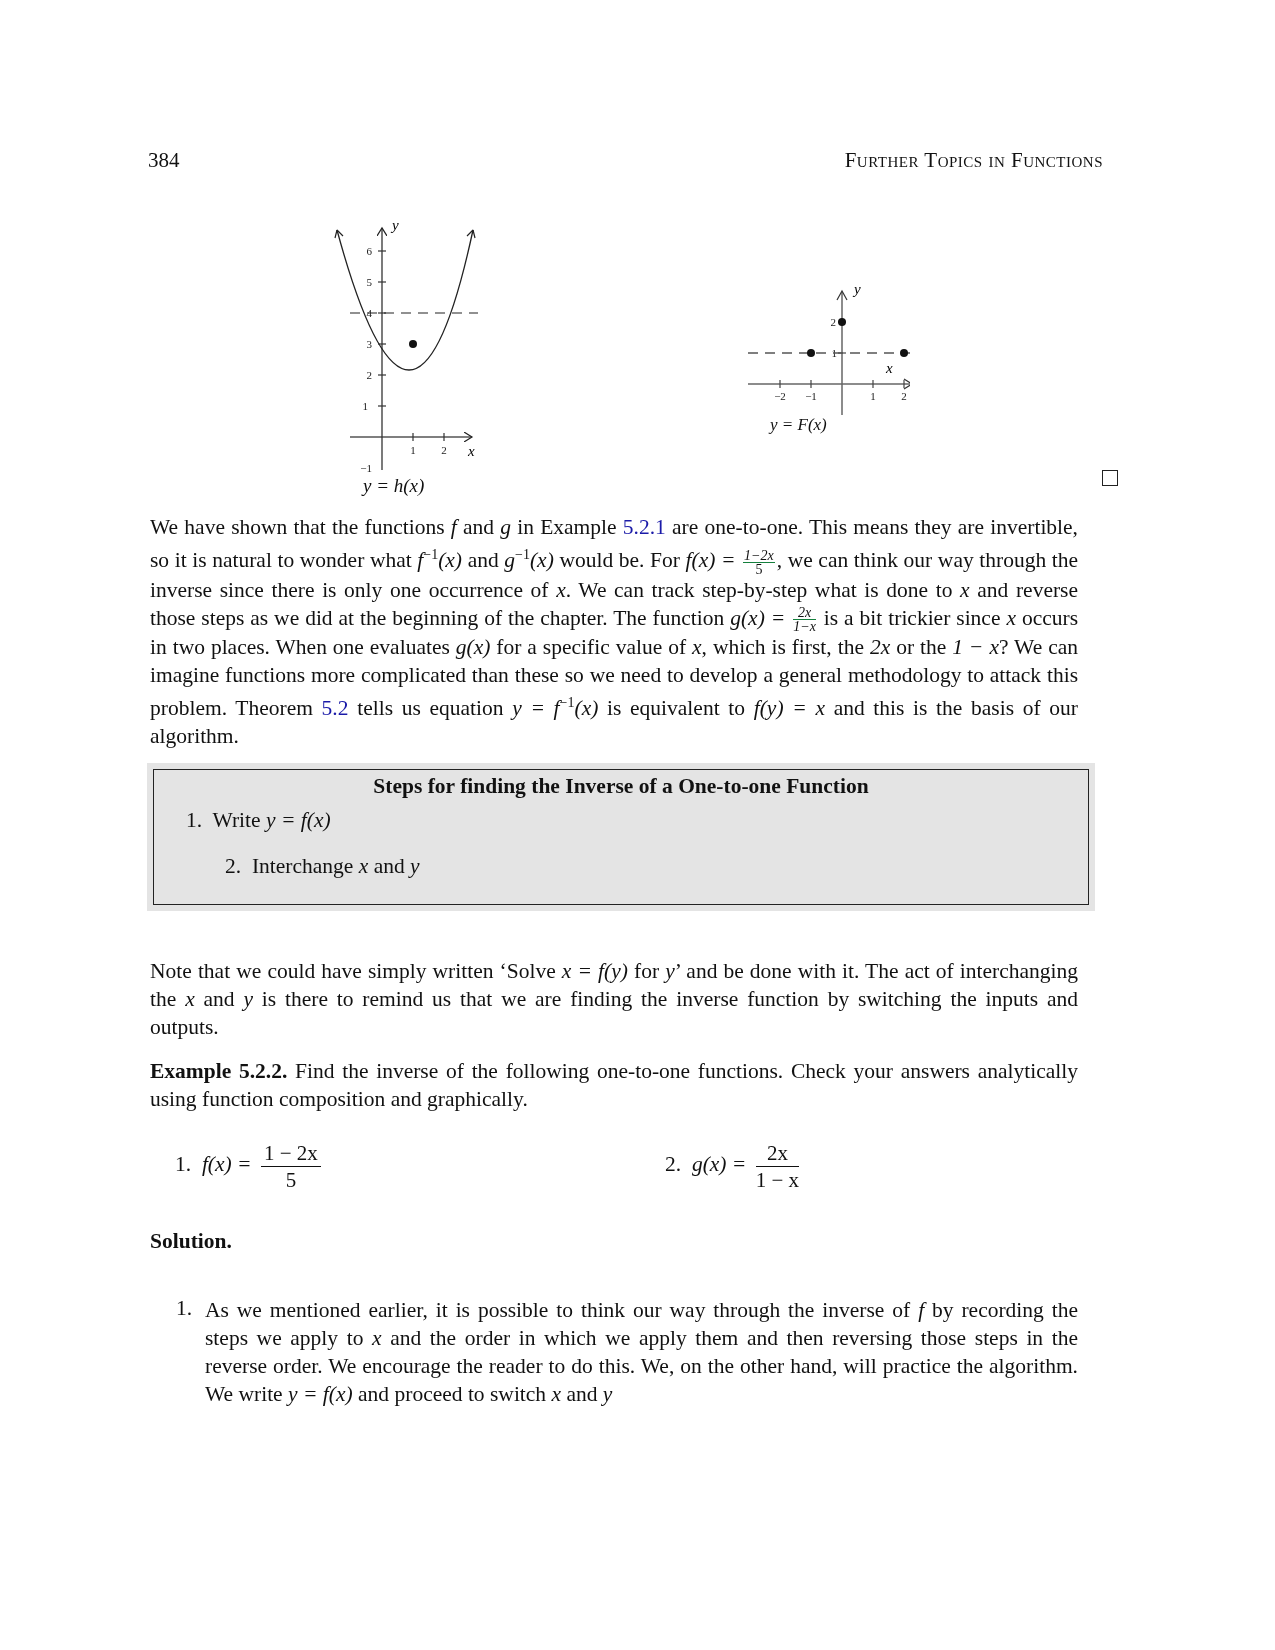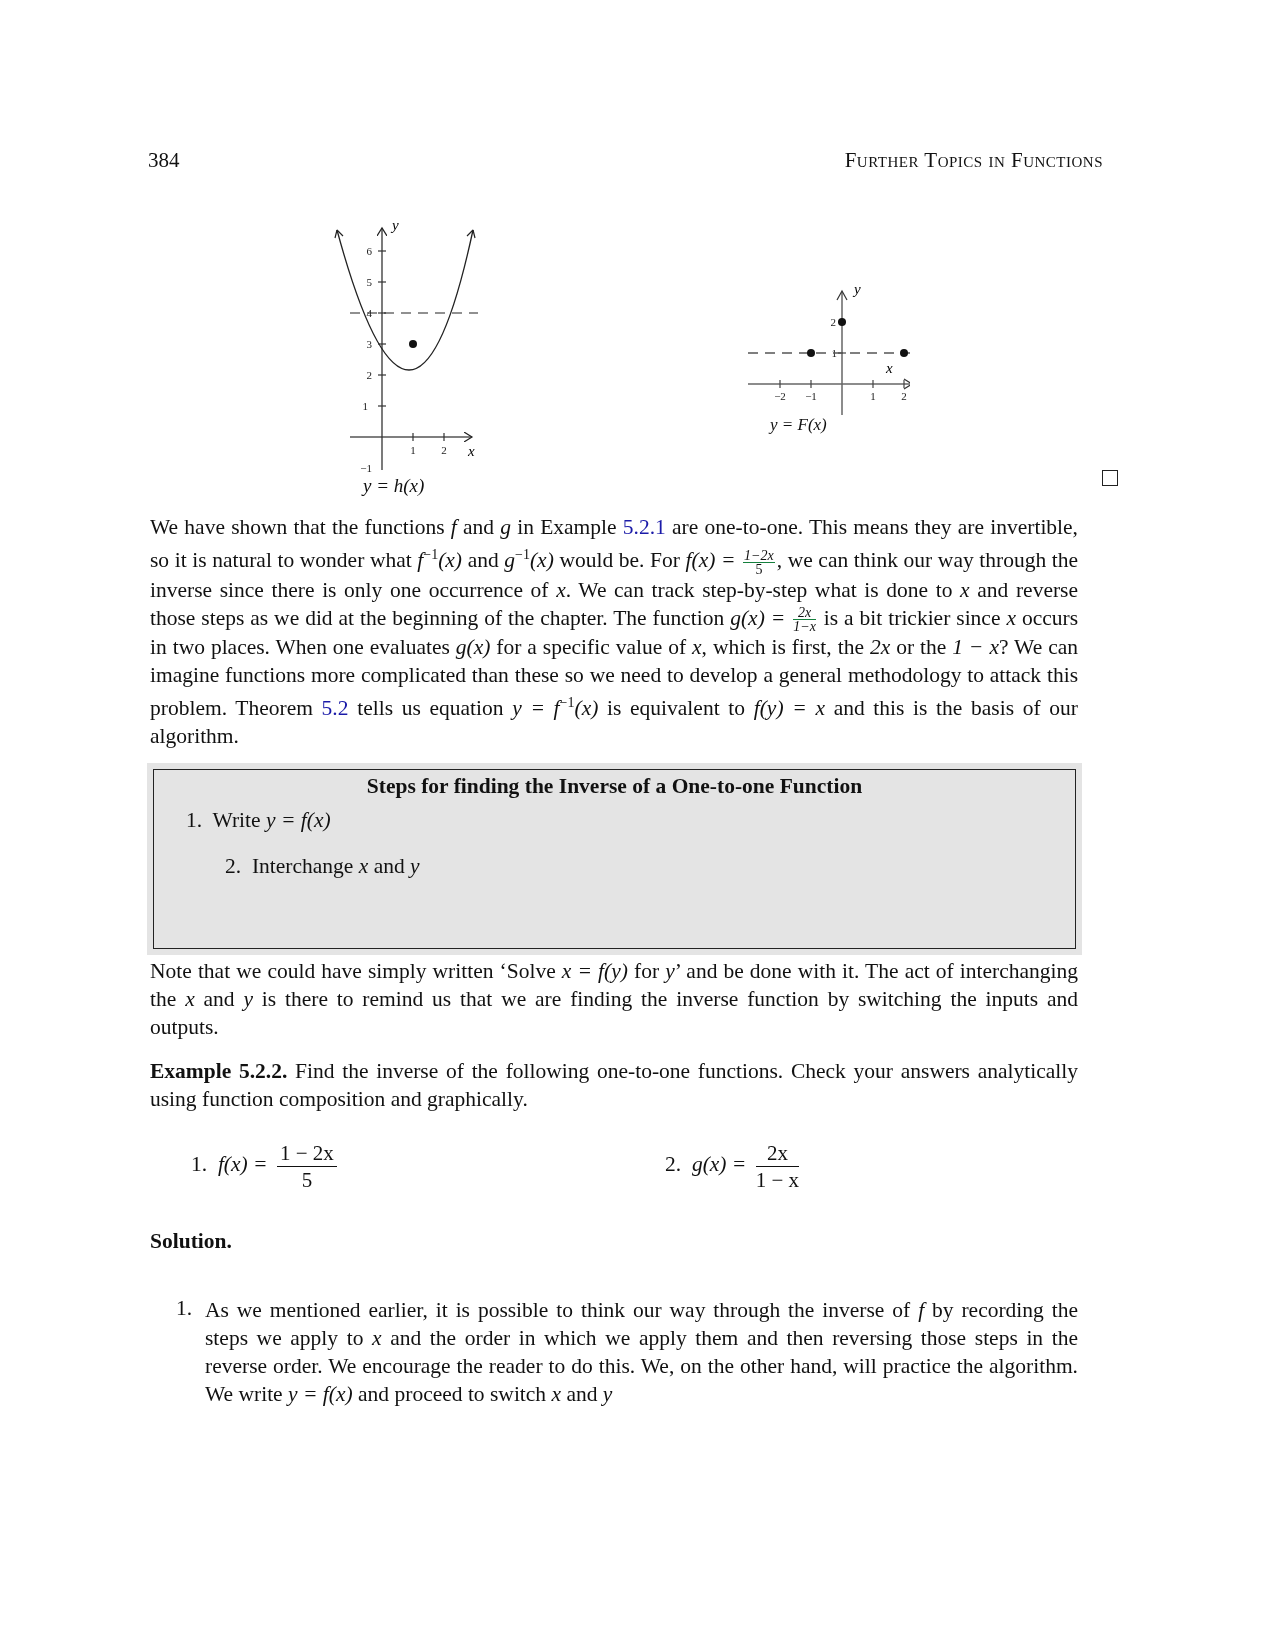--- a/index.html
+++ b/index.html
@@ -11,21 +11,21 @@
   .para { position: absolute; left: 150px; width: 928px; font-family: "Liberation Serif", serif;
           font-size: 21.5px; line-height: 28px; text-align: justify; }
   .para p { margin: 0; }
   i.m { font-style: italic; }
   .link { color: #1a1aa8; }
   .frac { display: inline-block; vertical-align: middle; text-align: center; font-size: 14px; line-height: 13px; margin: 0 2px; }
   .frac .num { display: block; border-bottom: 1px solid #15803d; padding: 0 1px; }
   .frac .den { display: block; }
   .bigfrac { display: inline-block; vertical-align: middle; text-align: center; font-size: 21px; line-height: 26px; margin: 0 4px; }
   .bigfrac .num { display: block; border-bottom: 1px solid #111; padding: 0 3px; }
-  .boxwrap { position: absolute; left: 147px; top: 763px; width: 935px; height: 192px; background: #e4e4e4; }
+  .boxwrap { position: absolute; left: 147px; top: 763px; width: 935px; height: 148px; background: #e4e4e4; padding-left: 13px; }
   .box { position: absolute; left: 6px; top: 6px; right: 6px; bottom: 6px; border: 1.5px solid #222; }
   .box .title { text-align: center; font-weight: bold; font-family: "Liberation Serif", serif; font-size: 21.5px; margin-top: 4px; }
   .box .step { position: absolute; left: 32px; font-family: "Liberation Serif", serif; font-size: 21.5px; }
   .qed { position: absolute; left: 1102px; top: 470px; width: 14px; height: 14px; border: 1.3px solid #222; }
   svg text { font-family: "Liberation Serif", serif; }
 </style>
 </head>
 <body>
 
 <div class="abs hdr" style="left:148px; top:148px;">384</div>
@@ -126,21 +126,21 @@
 <div class="para" style="top:957px;">
   <p>
     <span>Note that we could have simply written ‘Solve </span><i class="m">x = f(y)</i><span> for </span><i class="m">y</i><span>’ and be done with it. The act of interchanging the </span><i class="m">x</i><span> and </span><i class="m">y</i><span> is there to remind us that we are finding the inverse function by switching the inputs and outputs.</span>
   </p>
 </div>
 
 <div class="para" style="top:1057px;">
   <p><b>Example 5.2.2.</b><span> Find the inverse of the following one-to-one functions. Check your answers analytically using function composition and graphically.</span></p>
 </div>
 
-<div class="abs" style="left:175px; top:1140px; font-family:'Liberation Serif',serif; font-size:21.5px;margin-left:16px;">
+<div class="abs" style="left:175px; top:1140px; font-family:'Liberation Serif',serif; font-size:21.5px;">
   <span>1.</span>&nbsp; <i class="m">f(x) =</i>
   <span class="bigfrac"><span class="num">1 − 2x</span><span class="den">5</span></span>
 </div>
 <div class="abs" style="left:665px; top:1140px; font-family:'Liberation Serif',serif; font-size:21.5px;">
   <span>2.</span>&nbsp; <i class="m">g(x) =</i>
   <span class="bigfrac"><span class="num">2x</span><span class="den">1 − x</span></span>
 </div>
 
 <div class="abs" style="left:150px; top:1229px; font-family:'Liberation Serif',serif; font-size:21.5px; font-weight:bold;">Solution.</div>
 

